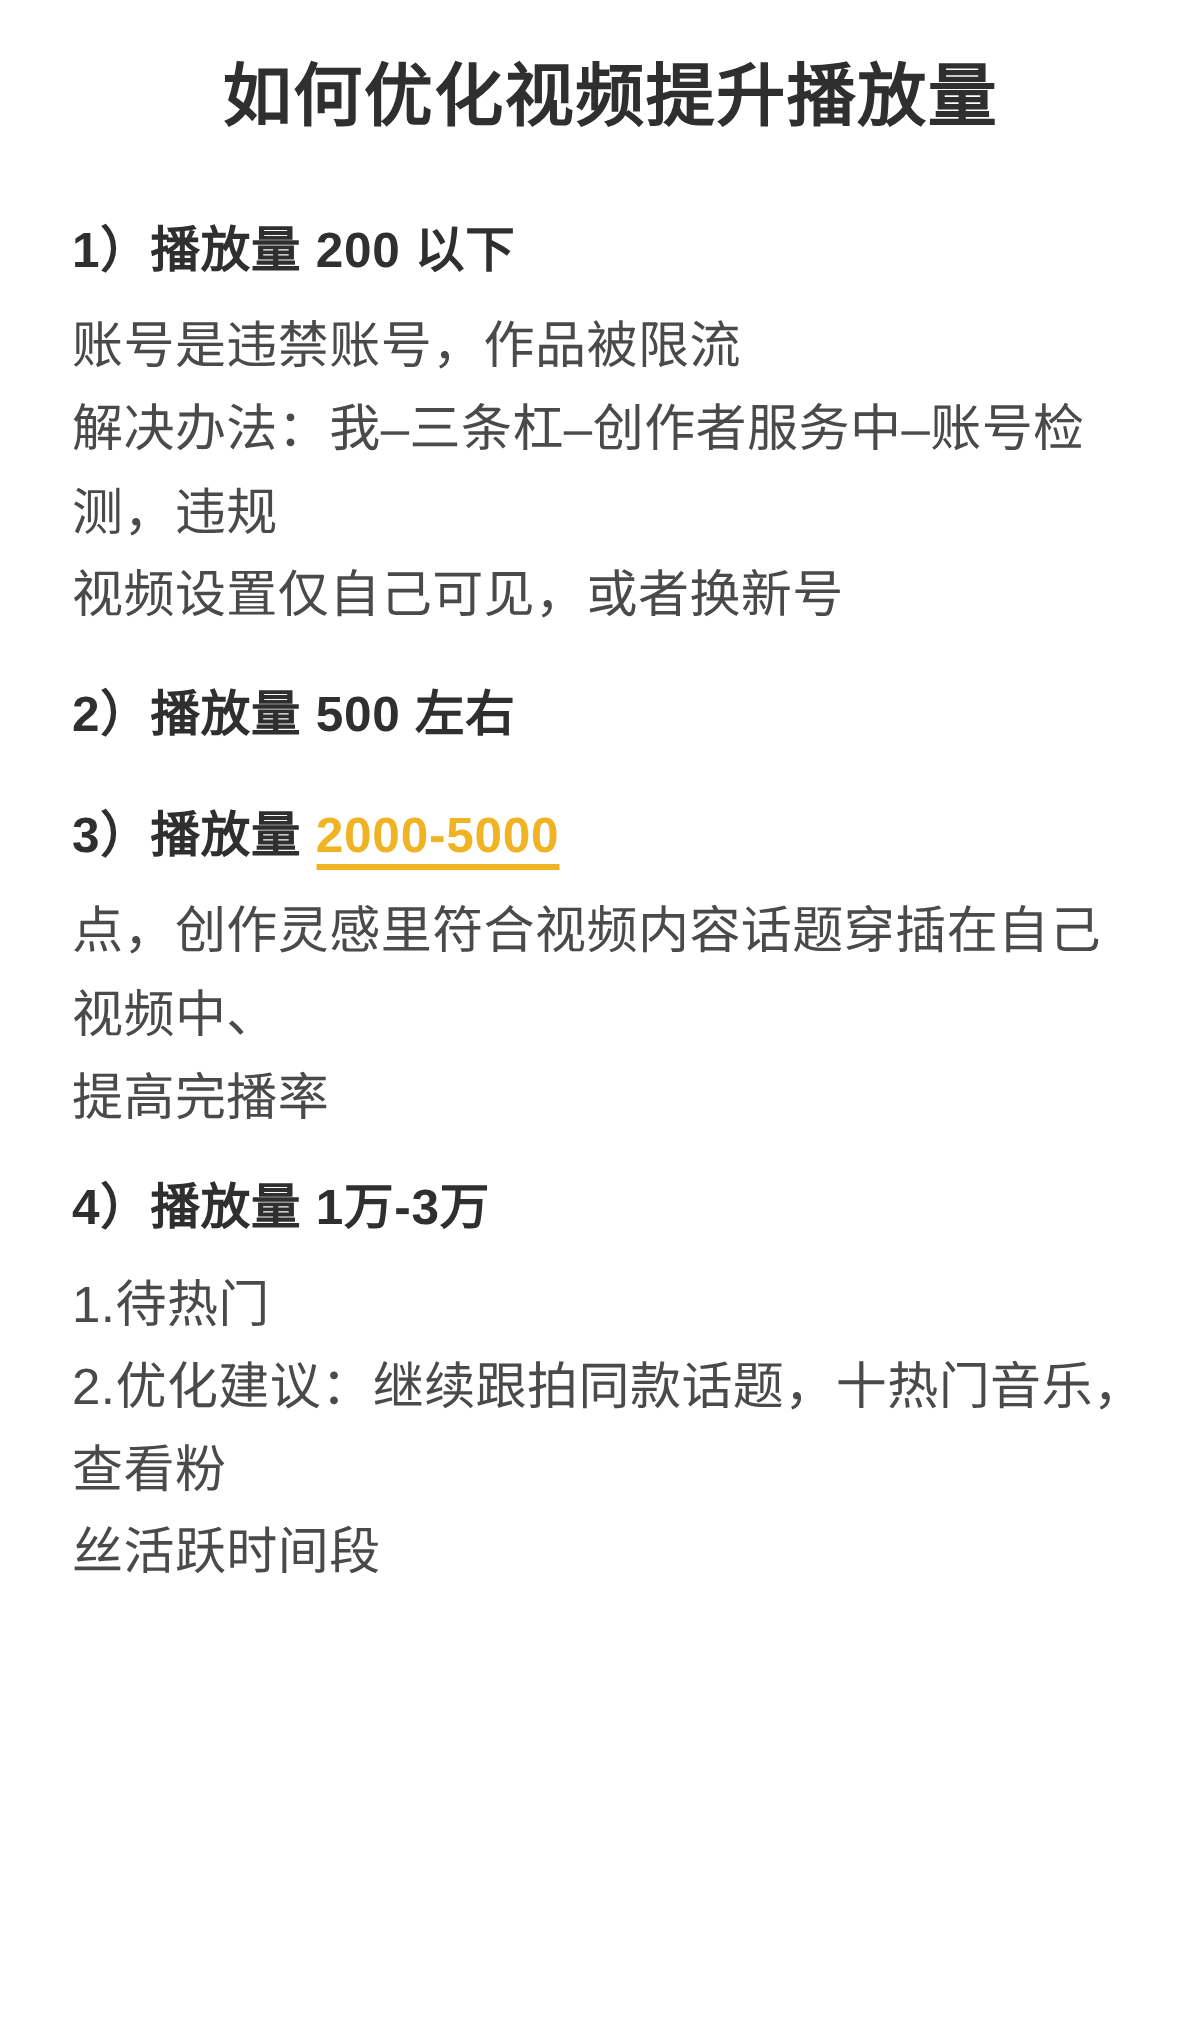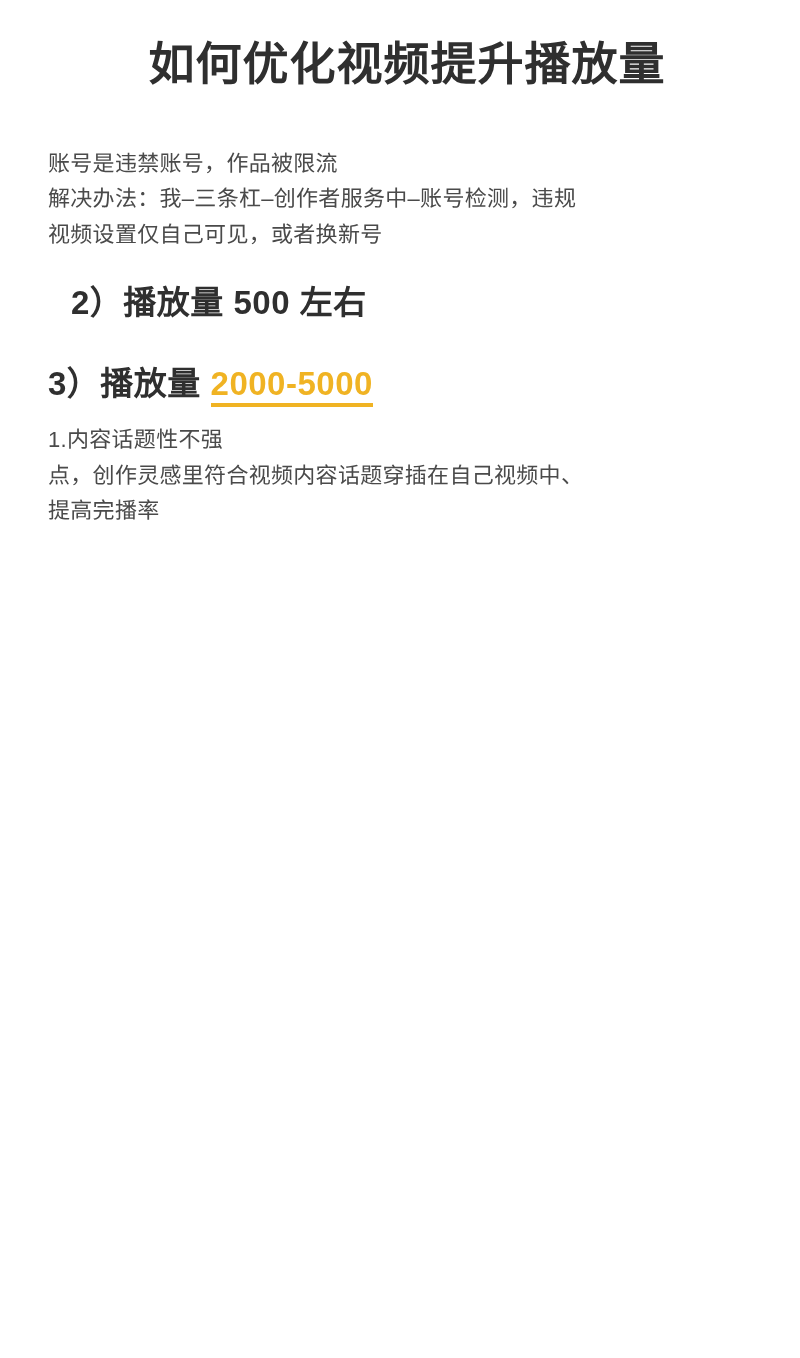--- a/index.html
+++ b/index.html
@@ -42,55 +42,63 @@
     line-height: 1.3;
     letter-spacing: 0.5px;
   }
   .section-heading .hl {
     background: linear-gradient(to bottom, rgba(0,0,0,0) 0%, rgba(0,0,0,0) 100%);
     color: #f0b323;
     border-bottom: 4px solid #f0b323;
     padding-bottom: 1px;
   }
   .body-line {
-    font-size: 22px;
+    font-size: 34px;
     line-height: 1.62;
     color: #4a4a4a;
     margin: 0;
     letter-spacing: 0.3px;
   }
   .body-block {
     margin: 0;
   }
   .gap-1 { margin-bottom: 30px; }
-  .gap-2 { margin-bottom: 38px; margin-left: 23px; }
+  .gap-2 { margin-bottom: 38px; }
   .gap-3 { margin-bottom: 24px; }
 </style>
 </head>
 <body>
 
 <div class="page">
 
   <h1 class="doc-title">如何优化视频提升播放量</h1>
 
   <div class="section gap-1">
+    <h2 class="section-heading">1）播放量 200 以下</h2>
     <div class="body-block">
       <p class="body-line">账号是违禁账号，作品被限流</p>
       <p class="body-line">解决办法：我–三条杠–创作者服务中–账号检测，违规</p>
       <p class="body-line">视频设置仅自己可见，或者换新号</p>
     </div>
   </div>
 
   <div class="section gap-2">
     <h2 class="section-heading">2）播放量 500 左右</h2>
   </div>
 
   <div class="section gap-3">
     <h2 class="section-heading"><span>3）播放量 </span><span class="hl">2000-5000</span></h2>
     <div class="body-block">
-      <p class="body-line">1.内容话题性不强</p>
       <p class="body-line">点，创作灵感里符合视频内容话题穿插在自己视频中、</p>
       <p class="body-line">提高完播率</p>
     </div>
   </div>
 
+  <div class="section">
+    <h2 class="section-heading">4）播放量 1万-3万</h2>
+    <div class="body-block">
+      <p class="body-line">1.待热门</p>
+      <p class="body-line">2.优化建议：继续跟拍同款话题，十热门音乐，查看粉</p>
+      <p class="body-line">丝活跃时间段</p>
+    </div>
+  </div>
 
 </div>
 
 </body></html>

